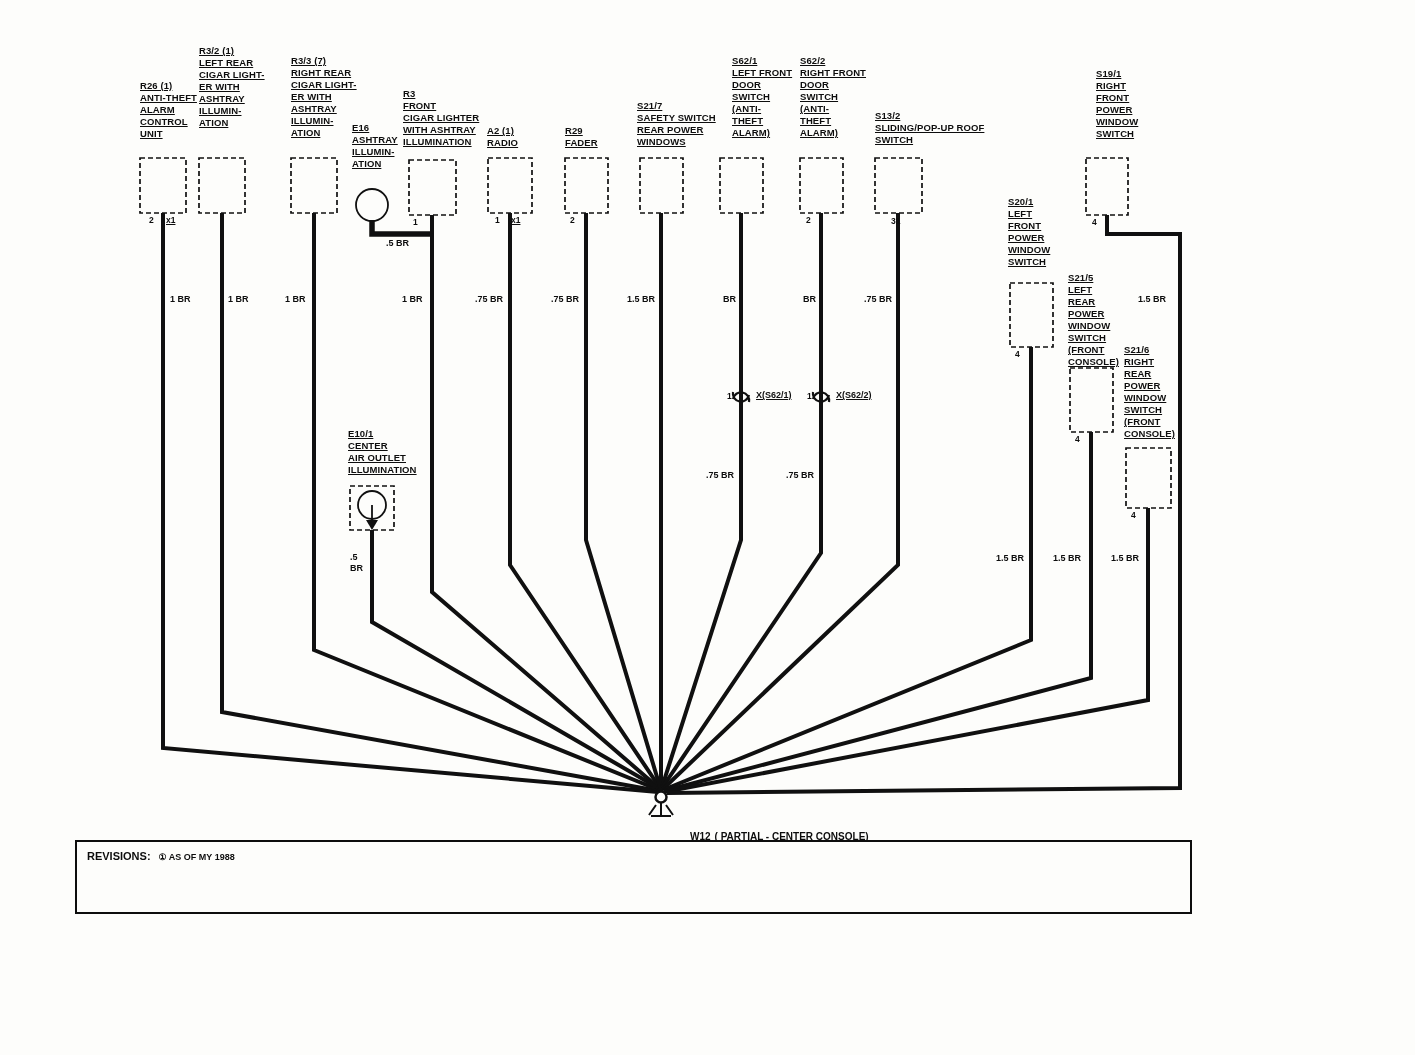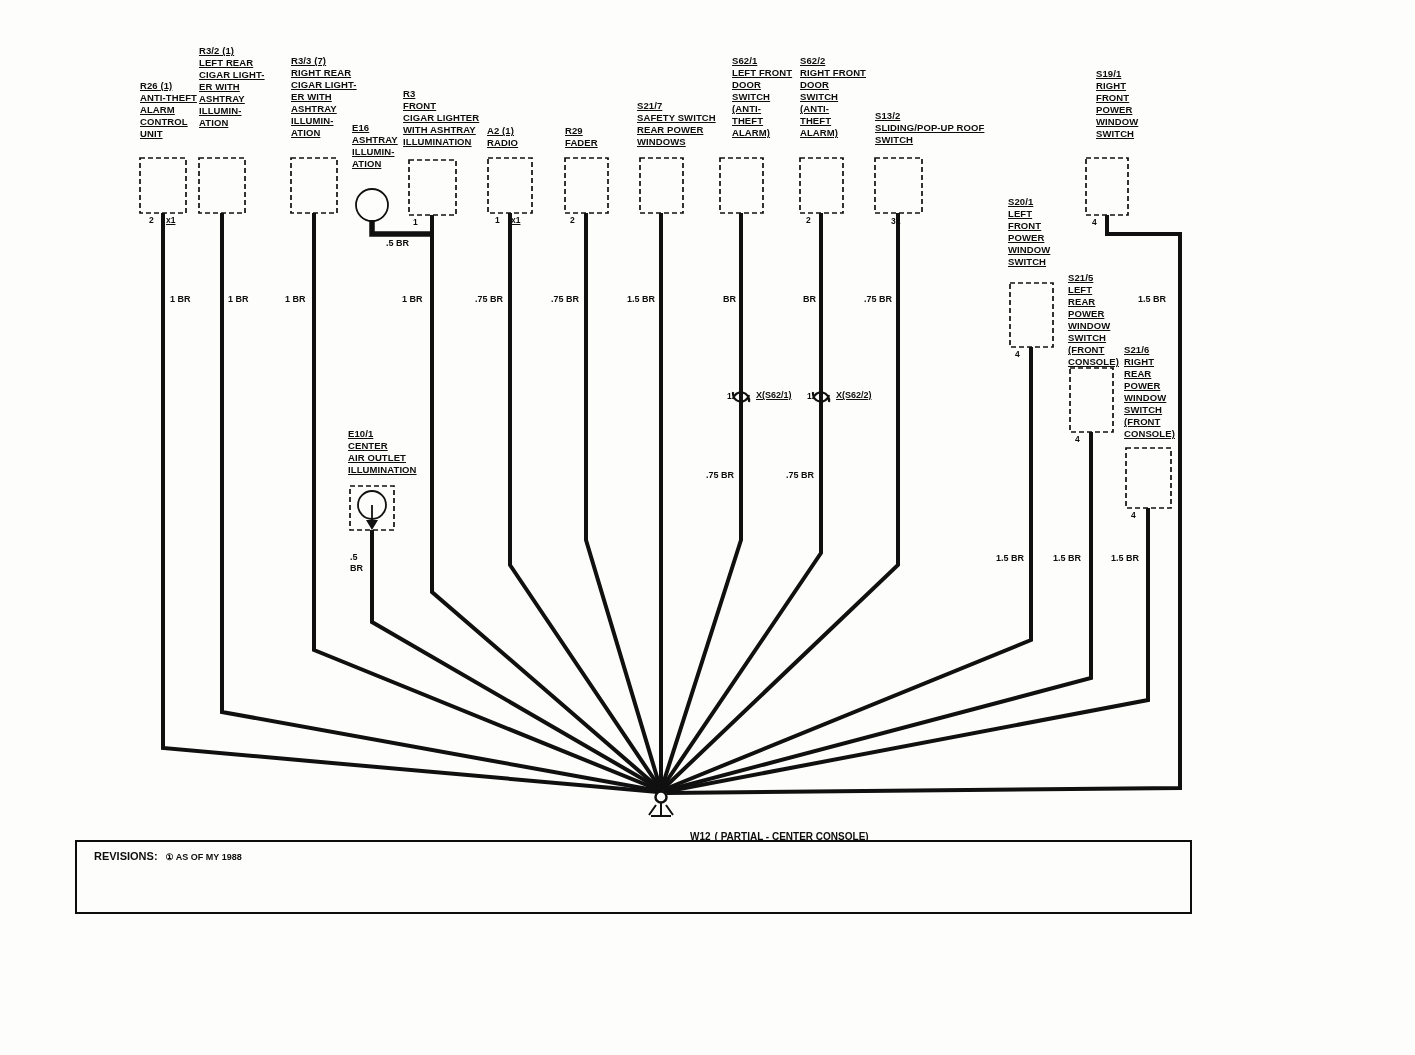--- a/index.html
+++ b/index.html
@@ -23,21 +23,21 @@
   .pin.u { text-decoration:underline; }
   .xlbl {
     position:absolute; font-weight:bold; font-size:9px;
     text-decoration:underline; text-underline-offset:1px;
   }
   .gnd-lbl { position:absolute; font-weight:bold; font-size:10px; }
   .gnd-lbl .id { text-decoration:underline; text-underline-offset:1px; }
   .gnd-lbl .desc { margin-left:4px; }
   .rev {
     position:absolute; left:75px; top:840px; width:1117px; height:74px;
-    border:2px solid #0d0d0d; padding:4px 17px; background:transparent;
+    border:2px solid #0d0d0d; padding:4px 10px; background:transparent;
   }
   .rev .h { font-weight:bold; font-size:11px; }
   .rev .n { font-weight:bold; font-size:9px; margin-left:8px; }
 </style>
 </head>
 <body>
 
 <div class="page">
 
   <svg class="wiring" width="1415" height="1055" viewBox="0 0 1415 1055">

